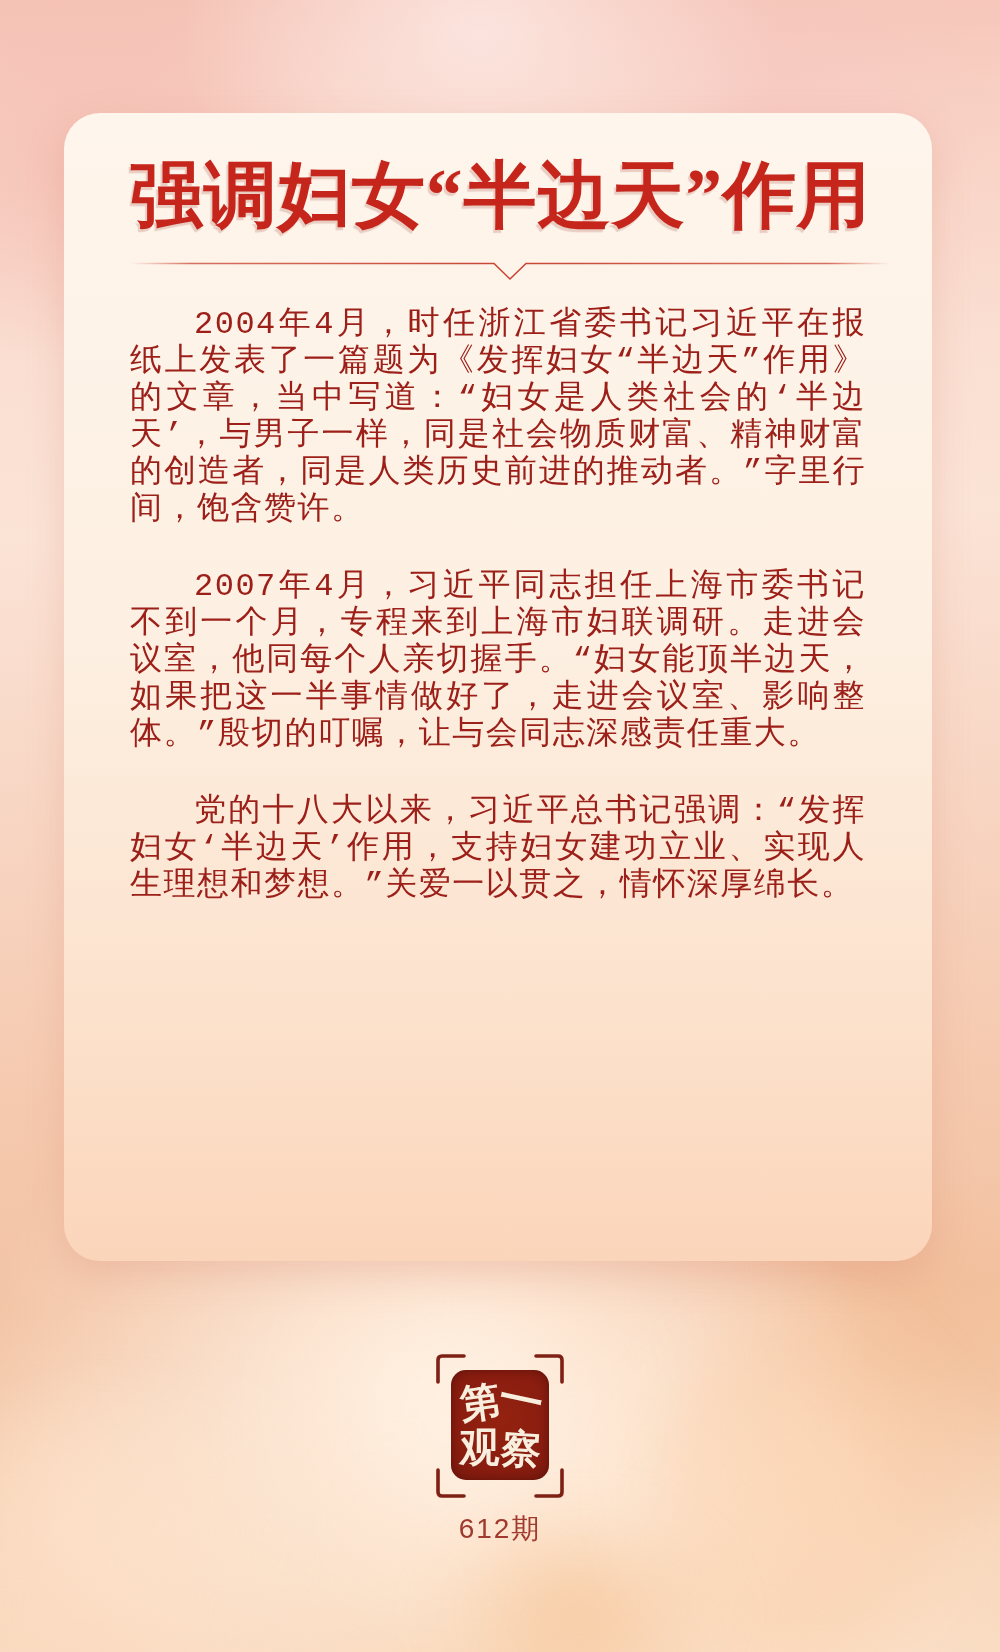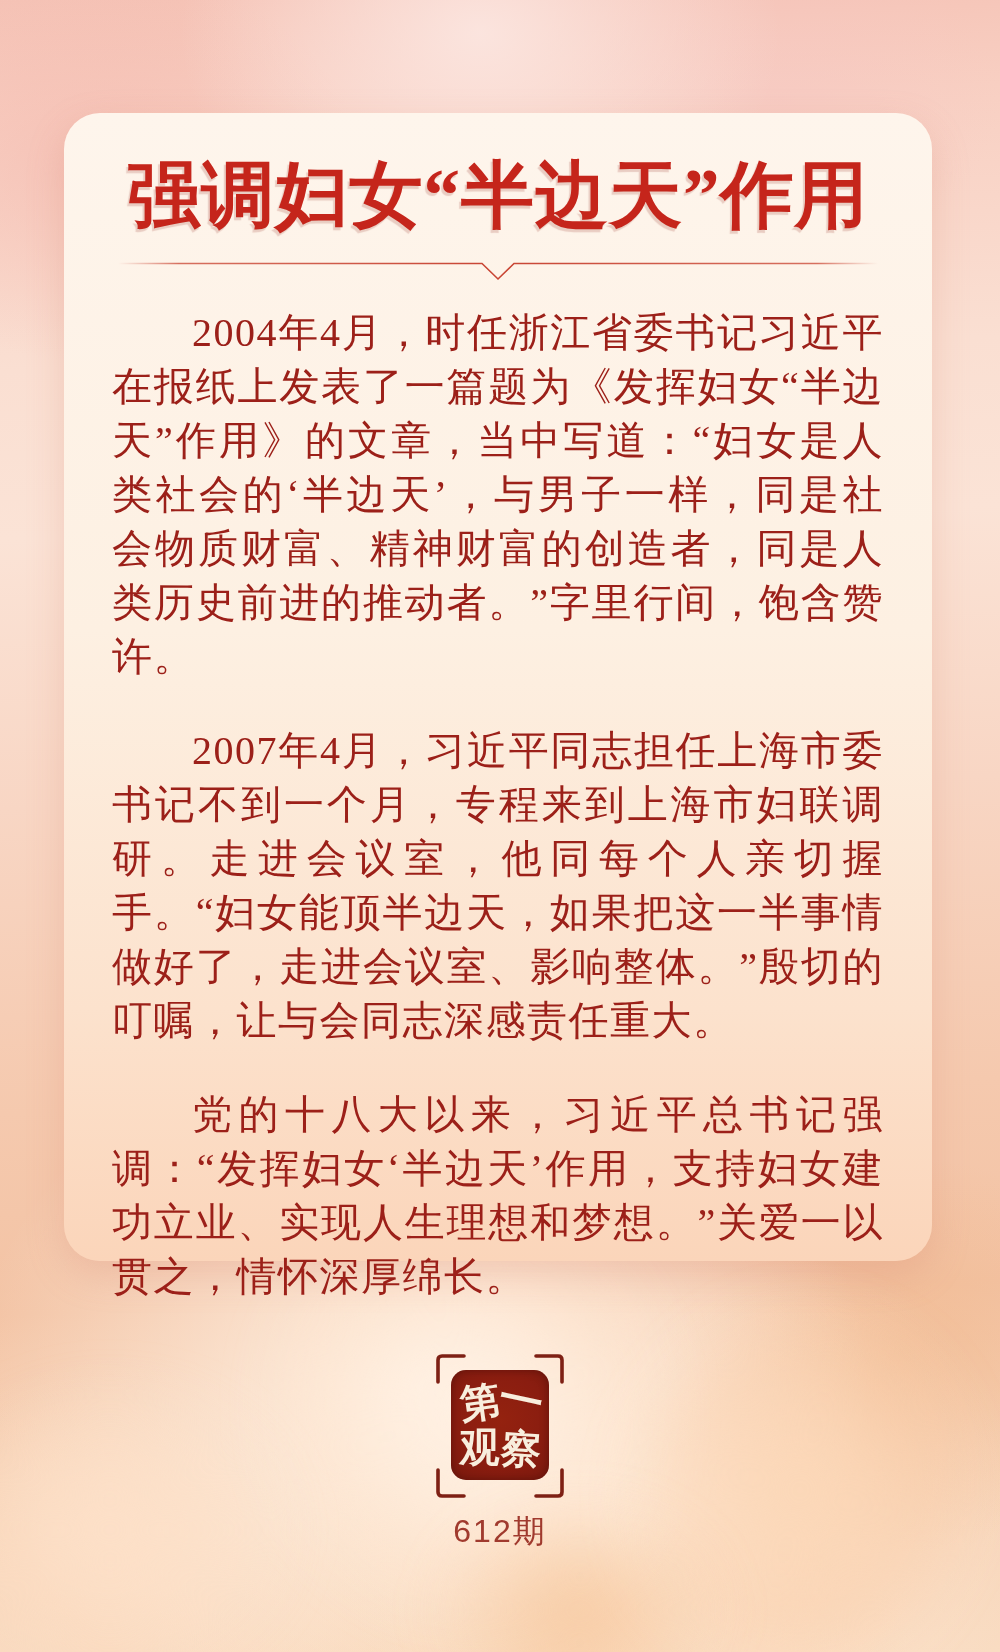--- a/index.html
+++ b/index.html
@@ -44,43 +44,43 @@
   .petal-4 { left: 430px; top: 1500px; width: 300px; height: 220px;
     background: radial-gradient(closest-side, rgba(244,186,135,0.6), rgba(244,186,135,0) 100%); }
 
   .card {
     position: absolute;
     left: 64px; top: 113px;
     width: 868px; height: 1148px;
     border-radius: 36px;
     background: linear-gradient(180deg, #fef5ec 0%, #fdf0e2 45%, #fce2cd 78%, #fbd5ba 100%);
     box-shadow: 0 14px 36px rgba(214,138,116,0.28);
-    padding: 0 48px;
+    padding: 0 66px;
   }
 
   .title {
     margin-top: 44px;
     text-align: center;
     font-family: "Liberation Serif", "DejaVu Serif", serif;
     font-weight: 900;
     font-size: 73px;
     line-height: 1.06;
     letter-spacing: 1px;
     color: #c5251b;
     text-shadow: -2px 3px 1px rgba(140,25,15,0.18);
     white-space: nowrap;
   }
 
   .divider { display: block; margin: 28px auto 0 auto; }
 
   .body-text {
     margin-top: 22px;
-    font-family: Liberation Serif, serif;
-    font-size: 40px;
-    line-height: 54px;
+    font-family: Liberation Mono, monospace;
+    font-size: 32px;
+    line-height: 37px;
     letter-spacing: 1.5px;
     color: #9c2019;
     text-align: justify;
   }
   .body-text p { text-indent: 2em; margin-bottom: 40px; }
   .body-text p:last-child { margin-bottom: 0; }
 
   .footer {
     position: absolute;
     left: 0; top: 1352px;
@@ -113,21 +113,21 @@
     color: #f8eedd;
   }
   .seal .char-1 { transform: rotate(-8deg) translateY(2px); }
   .seal .char-2 { transform: rotate(12deg) scale(1.1); }
   .seal .char-3 { transform: translateY(-2px); }
   .seal .char-4 { transform: rotate(4deg); }
 
   .issue {
     margin-top: 10px;
     font-family: "Liberation Sans", sans-serif;
-    font-size: 32px;
+    font-size: 28px;
     letter-spacing: 2px;
     color: #a03a2e;
   }
 </style>
 </head>
 <body>
 
 <div class="poster">
   <div class="bg-overlay"></div>
   <div class="petal petal-1"></div>

